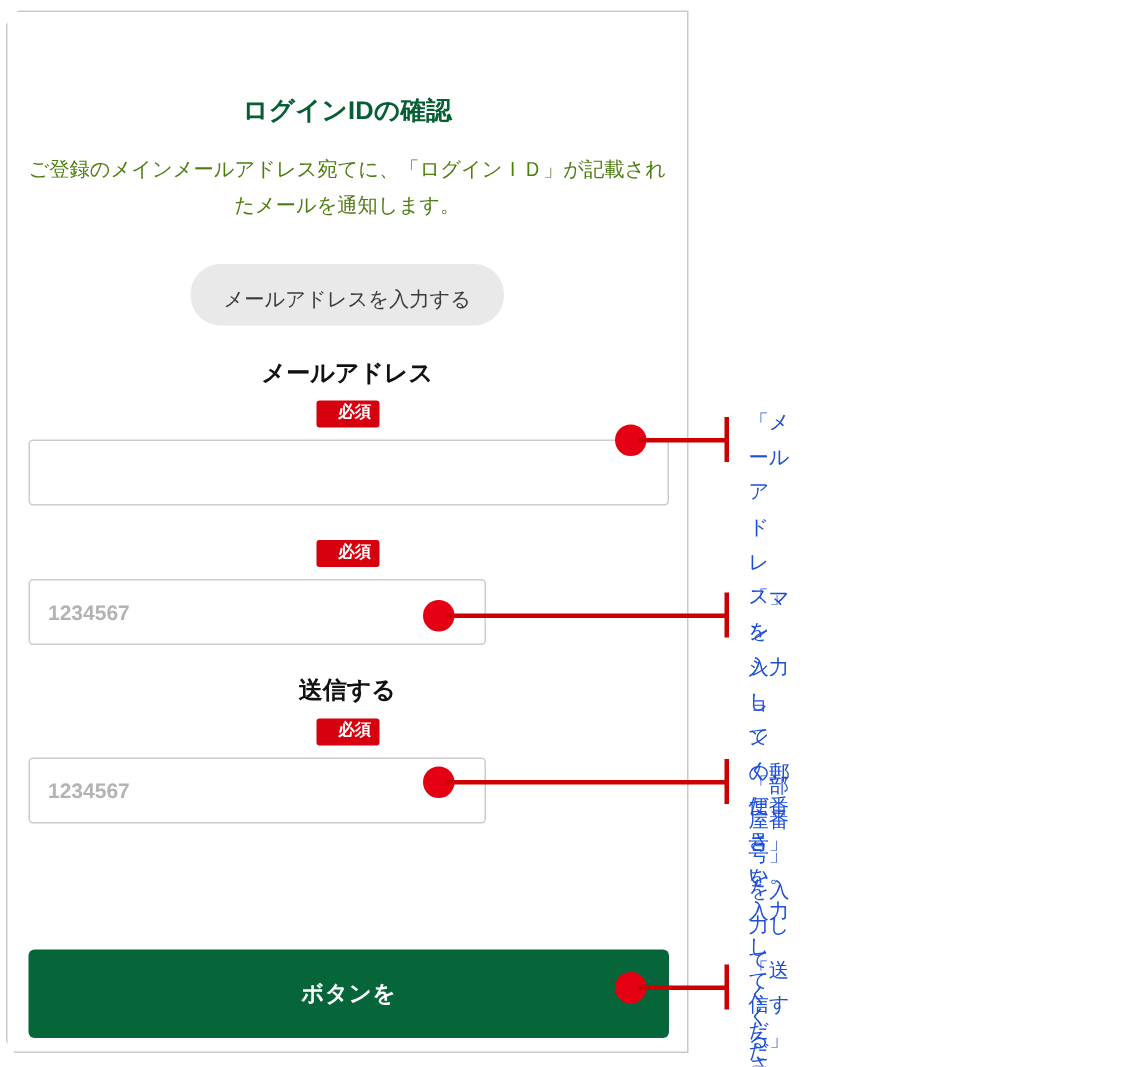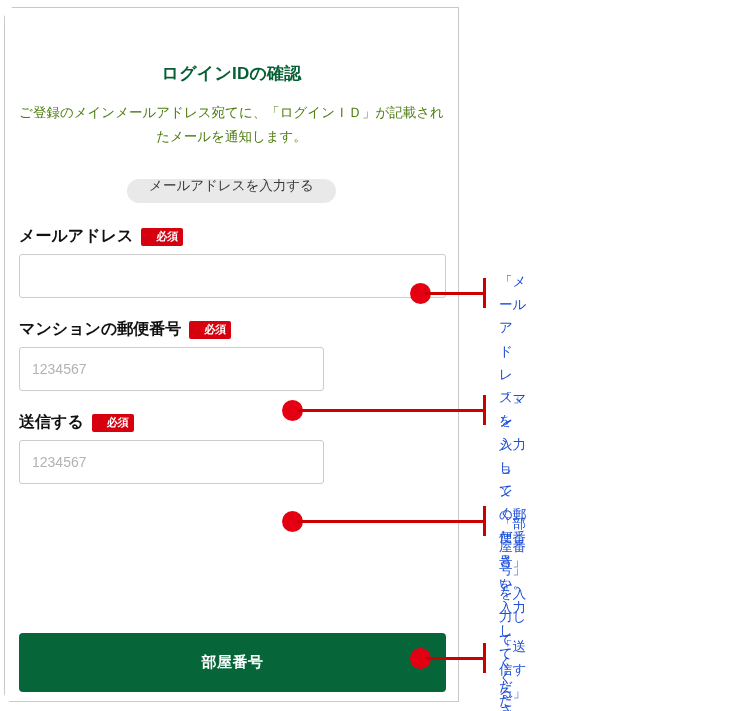--- a/index.html
+++ b/index.html
@@ -33,35 +33,36 @@
     margin: 16px 0 0 0;
     text-align: center;
     font-size: 13.5px;
     line-height: 1.75;
     color: #4d7c0f;
   }
 
   .pill-wrap { text-align: center; margin-top: 28px; }
   .pill-button {
     display: inline-block;
-    padding: 0 22px 10px 22px;
+    padding: 17px 22px 10px 22px;
     border-radius: 20px;
     background: #e9e9e9;
     color: #3a3a3a;
     font-size: 13.5px;
     line-height: 1;
     border: none;
     cursor: pointer;
     white-space: nowrap;
   }
 
   .field-block { margin-top: 22px; }
   .field-label-row {
     display: flex; align-items: center; gap: 8px;
     margin-bottom: 9px;
+    flex-direction: column;
   }
   .field-label {
     font-size: 16px; font-weight: bold; color: #111111;
     line-height: 1.1;
   }
   .badge-required {
     display: inline-block;
     background: #d6000f;
     color: #ffffff;
     font-size: 11px;
@@ -77,20 +78,21 @@
     display: block;
     height: 44px;
     border: 1px solid #cccccc;
     border-radius: 3px;
     background: #ffffff;
     font-size: 14px;
     font-family: "Liberation Sans", "DejaVu Sans", sans-serif;
     color: #222222;
     padding: 0 12px;
     outline: none;
+    font-weight: bold;
   }
   .text-input::placeholder { color: #b3b3b3; }
   .input-wide { width: 427px; }
   .input-narrow { width: 305px; }
 
   .note-text {
     margin-top: 12px;
     font-size: 11.5px;
     color: #333333;
     line-height: 1.4;
@@ -156,37 +158,36 @@
       <div class="field-block" style="margin-top:24px;">
         <div class="field-label-row">
           <span class="field-label">メールアドレス</span>
           <span class="badge-required">必須</span>
         </div>
         <input class="text-input input-wide" type="text" placeholder="" style="">
       </div>
 
       <div class="field-block">
         <div class="field-label-row">
-          <span class="field-label">マンションの郵便番号</span>
           <span class="badge-required">必須</span>
         </div>
         <input class="text-input input-narrow" type="text" placeholder="1234567" style="">
       </div>
 
       <div class="field-block">
         <div class="field-label-row">
           <span class="field-label">送信する</span>
           <span class="badge-required">必須</span>
         </div>
         <input class="text-input input-narrow" type="text" placeholder="1234567" style="">
       </div>
 
     </div>
 
-    <button class="submit-button">部屋番号</button>
+    <button class="submit-button">ボタンを</button>
   </div>
 
   <div class="callout">
     <div class="callout-dot" style="left:410px; top:283px;"></div>
     <div class="callout-line" style="left:425px; top:292px; width:60px;"></div>
     <div class="callout-bar" style="left:483px; top:278px;"></div>
     <div class="callout-text" style="left:499px; top:270px;">「メールアドレス」を
 入力してください。</div>
   </div>
 

